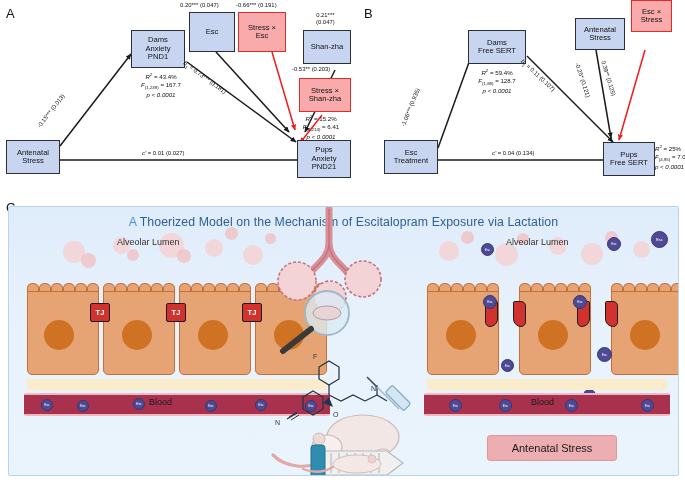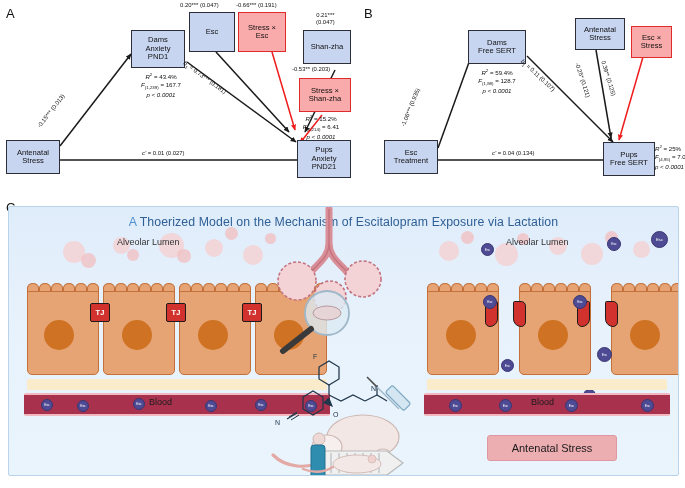--- a/index.html
+++ b/index.html
@@ -199,21 +199,21 @@
   <div class="node blue" style="left:468px;top:30px;width:58px;height:34px;">
     <span style="white-space:pre-line">Dams
 Free SERT</span>
   </div>
 
   <div class="node blue" style="left:575px;top:18px;width:50px;height:32px;">
     <span style="white-space:pre-line">Antenatal
 Stress</span>
   </div>
 
-  <div class="node red" style="left:631px;top:26px;width:41px;height:32px;">
+  <div class="node red" style="left:631px;top:0;width:41px;height:32px;">
     <span style="white-space:pre-line">Esc ×
 Stress</span>
   </div>
 
   <div class="node blue" style="left:603px;top:142px;width:52px;height:34px;">
     <span style="white-space:pre-line">Pups
 Free SERT</span>
   </div>
 
   <div class="elabel" style="left:400px;top:125px;transform:rotate(-68deg);">-1.06*** (0.935)</div>

